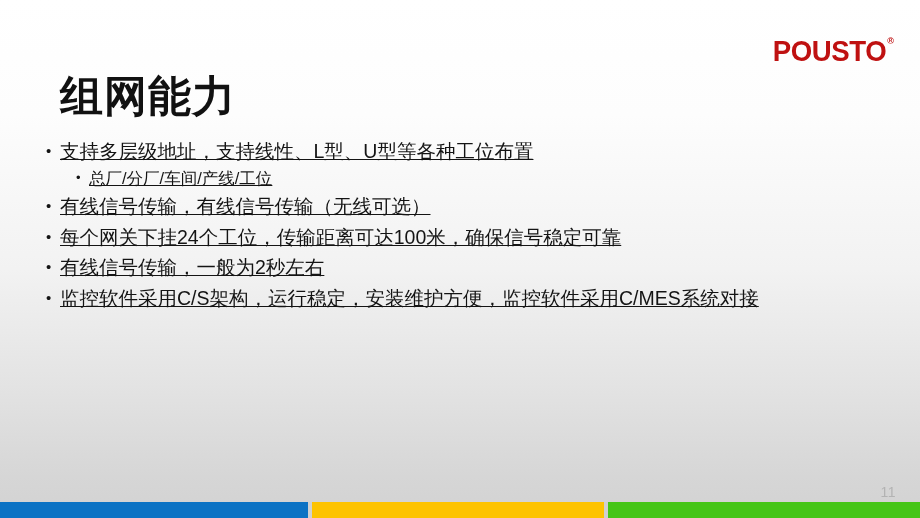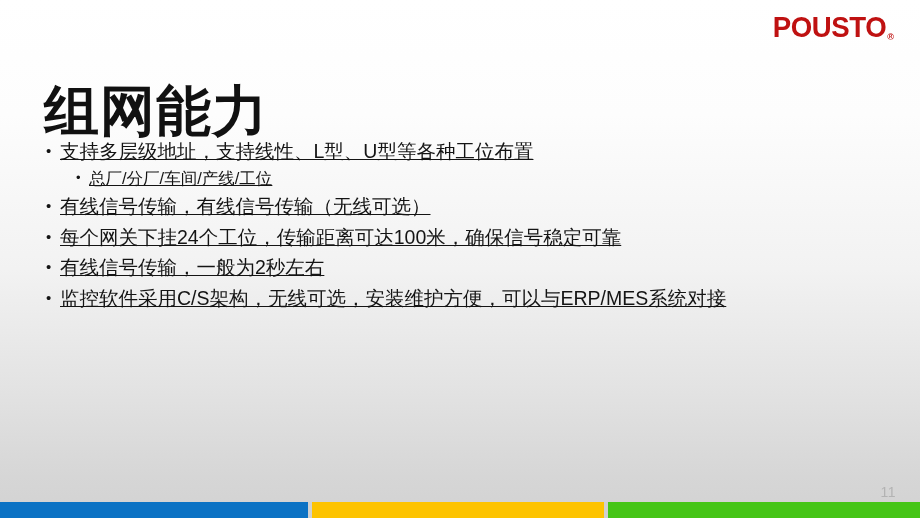--- a/index.html
+++ b/index.html
@@ -17,24 +17,24 @@
     position: relative;
     width: 920px;
     height: 518px;
     background: linear-gradient(to bottom, #ffffff 0%, #fdfdfd 22%, #f2f2f2 52%, #e2e2e2 76%, #d6d6d6 92%, #d2d2d2 100%);
     overflow: hidden;
   }
 
   
   .logo {
     position: absolute;
-    top: 12px;
+    top: 36px;
     right: 26px;
     display: flex;
-    align-items: flex-end;
+    align-items: flex-start;
     line-height: 1;
   }
   .logo-text {
     font-family: "Liberation Sans Narrow", "Liberation Sans", sans-serif;
     font-weight: bold;
     font-size: 30px;
     letter-spacing: -0.5px;
     color: #bf1111;
     transform: scaleX(0.92);
     transform-origin: right top;
@@ -43,23 +43,23 @@
     font-size: 9px;
     color: #bf1111;
     font-weight: bold;
     margin-left: 1px;
     margin-top: 1px;
   }
 
   
   .title {
     position: absolute;
-    left: 44px;
+    left: 60px;
     top: 44px;
-    font-size: 55px;
+    font-size: 43px;
     color: #111111;
     letter-spacing: 1px;
     line-height: 1.1;
     white-space: nowrap;
   }
 
   
   .body-list {
     position: absolute;
     left: 44px;
@@ -145,21 +145,21 @@
       <div class="bullet-row level-1">
         <span class="bullet-mark">•</span>
         <span class="bullet-text">每个网关下挂24个工位，传输距离可达100米，确保信号稳定可靠</span>
       </div>
       <div class="bullet-row level-1">
         <span class="bullet-mark">•</span>
         <span class="bullet-text">有线信号传输，一般为2秒左右</span>
       </div>
       <div class="bullet-row level-1">
         <span class="bullet-mark">•</span>
-        <span class="bullet-text">监控软件采用C/S架构，无线可选，安装维护方便，可以与ERP/MES系统对接</span>
+        <span class="bullet-text">监控软件采用C/S架构，运行稳定，安装维护方便，监控软件采用C/MES系统对接</span>
       </div>
     </div>
 
   <div class="page-number">11</div>
 
   <div class="footer-bars">
       <div style="width: 308px; background: rgb(11, 114, 196); height: 100%;"></div>
       <div style="width: 4px; background: rgb(208, 208, 208); height: 100%;"></div>
       <div style="width: 292px; background: rgb(253, 195, 0); height: 100%;"></div>
       <div style="width: 4px; background: rgb(208, 208, 208); height: 100%;"></div>

